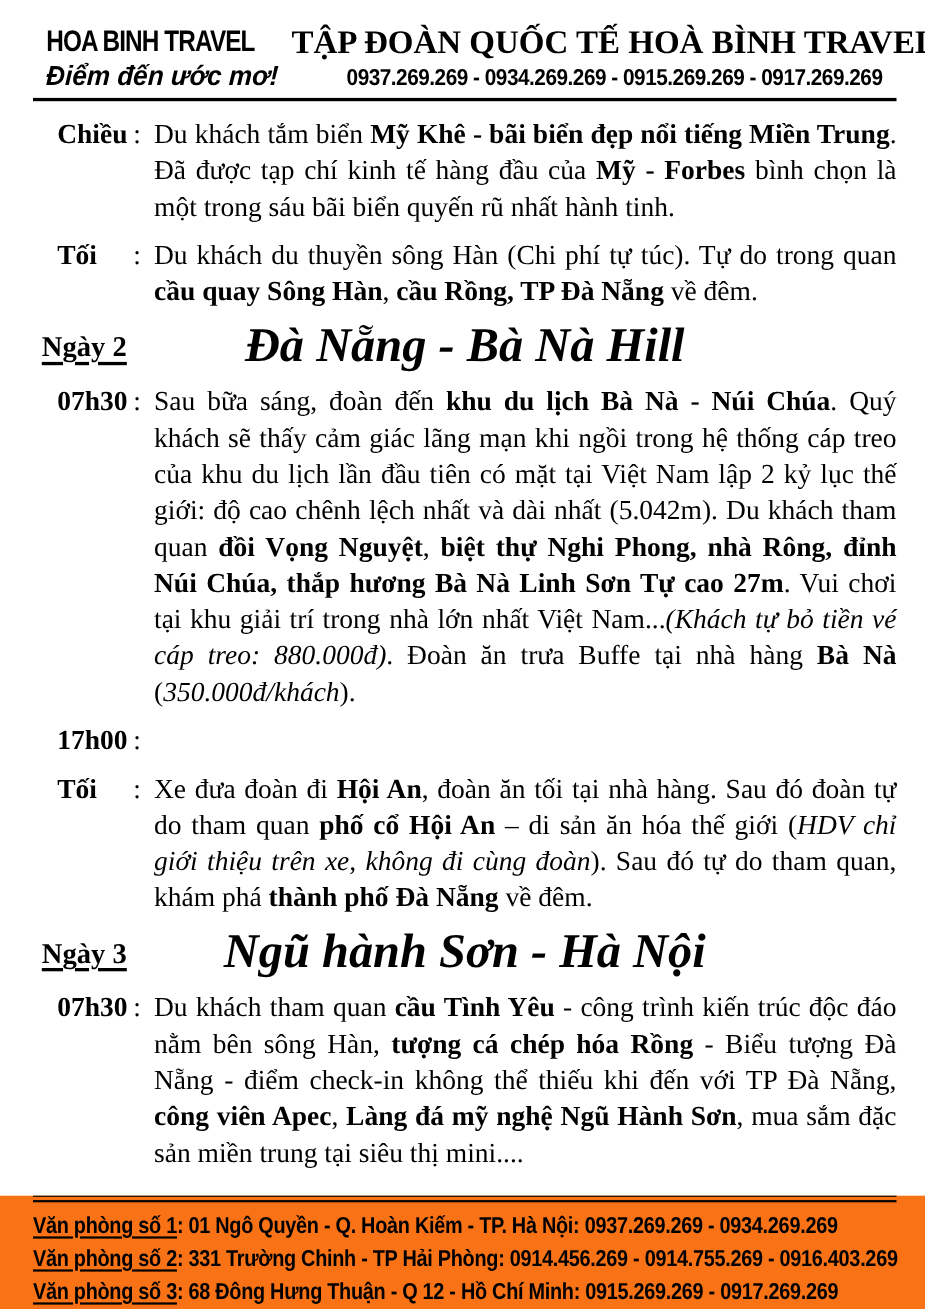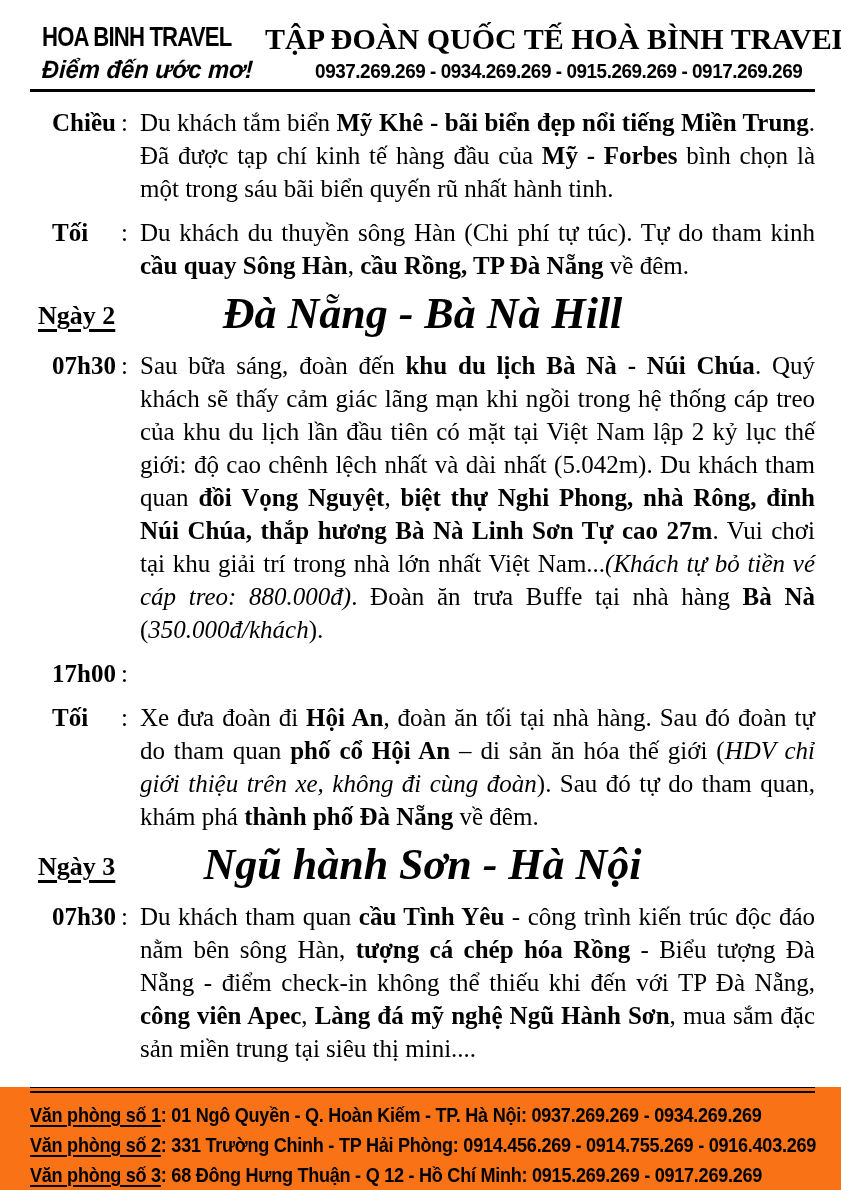--- a/index.html
+++ b/index.html
@@ -145,21 +145,21 @@
           <span class="lbl-text">Chiều</span>
           <span class="colon">:</span>
         </span>
         <div class="content"><span class="r-n">Du khách tắm biển </span><span class="r-b">Mỹ Khê - bãi biển đẹp nổi tiếng Miền Trung</span><span class="r-n">. Đã được tạp chí kinh tế hàng đầu của </span><span class="r-b">Mỹ - Forbes</span><span class="r-n"> bình chọn là một trong sáu bãi biển quyến rũ nhất hành tinh.</span></div>
       </div>
       <div class="entry">
         <span class="lbl">
           <span class="lbl-text">Tối</span>
           <span class="colon">:</span>
         </span>
-        <div class="content"><span class="r-n">Du khách du thuyền sông Hàn (Chi phí tự túc). Tự do tham kinh </span><span class="r-b">cầu quay Sông Hàn</span><span class="r-n">, </span><span class="r-b">cầu Rồng, TP Đà Nẵng</span><span class="r-n"> về đêm.</span></div>
+        <div class="content"><span class="r-n">Du khách du thuyền sông Hàn (Chi phí tự túc). Tự do trong quan </span><span class="r-b">cầu quay Sông Hàn</span><span class="r-n">, </span><span class="r-b">cầu Rồng, TP Đà Nẵng</span><span class="r-n"> về đêm.</span></div>
       </div>
       <div class="day"><span class="num">Ngày 2</span><span class="title">Đà Nẵng - Bà Nà Hill</span></div>
       <div class="entry">
         <span class="lbl">
           <span class="lbl-text">07h30</span>
           <span class="colon">:</span>
         </span>
         <div class="content"><span class="r-n">Sau bữa sáng, đoàn đến </span><span class="r-b">khu du lịch Bà Nà - Núi Chúa</span><span class="r-n">. Quý khách sẽ thấy cảm giác lãng mạn khi ngồi trong hệ thống cáp treo của khu du lịch lần đầu tiên có mặt tại Việt Nam lập 2 kỷ lục thế giới: độ cao chênh lệch nhất và dài nhất (5.042m). Du khách tham quan </span><span class="r-b">đồi Vọng Nguyệt</span><span class="r-n">, </span><span class="r-b">biệt thự Nghi Phong, nhà Rông, đỉnh Núi Chúa, thắp hương Bà Nà Linh Sơn Tự cao 27m</span><span class="r-n">. Vui chơi tại khu giải trí trong nhà lớn nhất Việt Nam...</span><span class="r-i">(Khách tự bỏ tiền vé cáp treo: 880.000đ)</span><span class="r-n">. Đoàn ăn trưa Buffe tại nhà hàng </span><span class="r-b">Bà Nà</span><span class="r-n"> (</span><span class="r-i">350.000đ/khách</span><span class="r-n">).</span></div>
       </div>
       <div class="entry">

